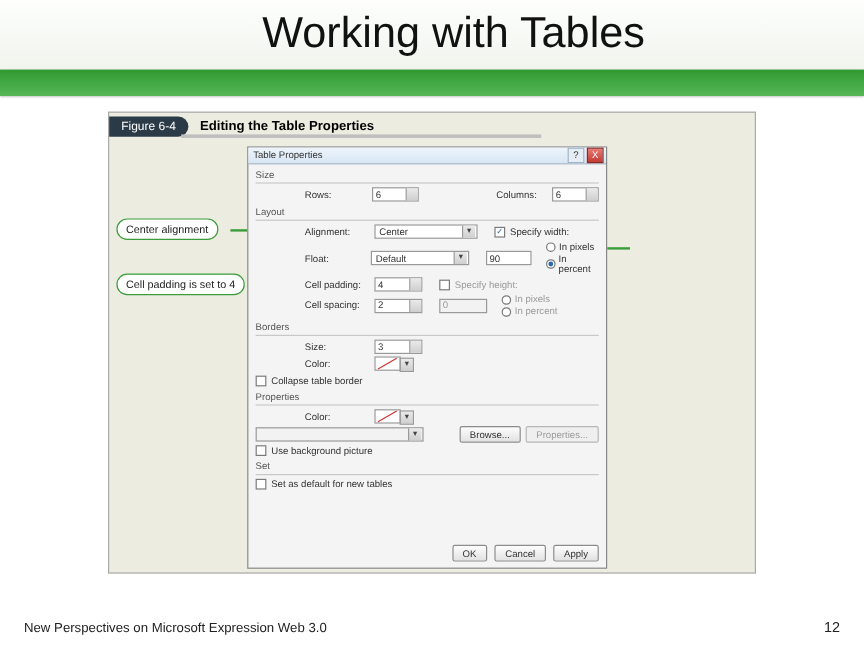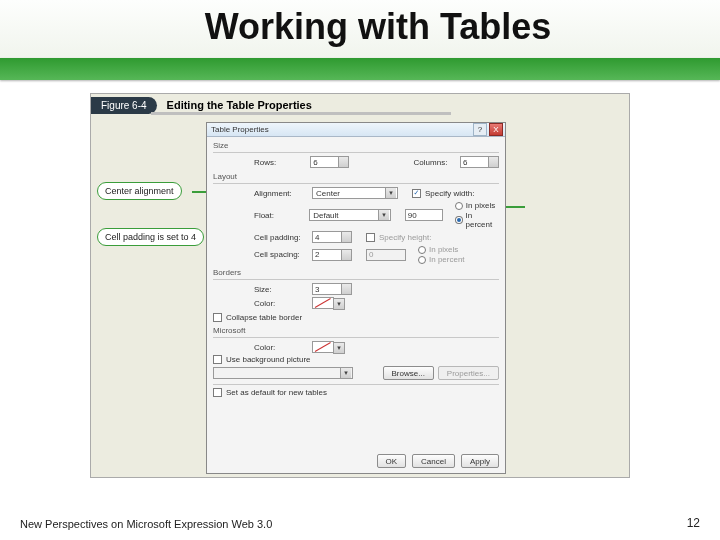--- a/index.html
+++ b/index.html
@@ -1,19 +1,19 @@
 <!DOCTYPE html>
 <html><head>
 <meta charset="utf-8">
 <style>
   * { box-sizing: border-box; margin: 0; padding: 0; }
   body { width: 720px; height: 540px; font-family: "Segoe UI", Tahoma, sans-serif; background: #fff; position: relative; overflow: hidden; }
   .slide-bg-top { position: absolute; top: 0; left: 0; width: 100%; height: 62px; background: linear-gradient(180deg,#fdfefd 0%,#f0f4ec 100%); }
   .green-bar { position: absolute; top: 58px; left: 0; width: 100%; height: 22px; background: linear-gradient(180deg,#2f9a30,#56b757); box-shadow: 0 1px 2px rgba(0,0,0,.3); }
-  .title { position: absolute; top: 6px; left: 0; width: 100%; text-align: center; font-size: 36px; font-weight: 700; color: #111; padding-left: 36px; }
+  .title { position: absolute; top: 6px; left: 0; width: 100%; text-align: center; font-size: 36px; font-weight: 400; color: #111; padding-left: 36px; }
   .figure { position: absolute; top: 93px; left: 90px; width: 540px; height: 385px; background: #ecece0; border: 1px solid #aaa; }
   .fig-header { height: 22px; display: flex; align-items: center; }
   .fig-tab { background: #2b3a47; color: #fff; font-size: 10px; padding: 3px 10px; border-radius: 0 10px 10px 0; }
   .fig-label { font-size: 11px; font-weight: 700; color: #000; margin-left: 10px; }
   .fig-bar { position: absolute; top: 18px; left: 60px; height: 3px; width: 300px; background: #bfbfbf; }
   .dialog { position: absolute; top: 28px; left: 115px; width: 300px; height: 352px; background: #f4f4f4; border: 1px solid #888; font-size: 8px; color: #333; }
   .dlg-title { height: 14px; background: linear-gradient(180deg,#eef5fb,#d7e6f4); border-bottom: 1px solid #a9b7c7; display: flex; align-items: center; padding: 0 4px; position: relative; }
   .dlg-title .help { position: absolute; right: 18px; top: 0; width: 14px; height: 13px; background: #e6edf4; border: 1px solid #9fb4c7; text-align: center; line-height: 11px; font-size: 8px; }
   .dlg-title .close { position: absolute; right: 2px; top: 0; width: 14px; height: 13px; background: linear-gradient(180deg,#e87a74,#c33b33); border: 1px solid #8a2a25; color: #fff; text-align: center; line-height: 11px; font-size: 8px; }
   .group { margin: 4px 6px 2px 6px; position: relative; }
@@ -177,41 +177,42 @@
             <span class="diag"></span>
           </span>
       </div>
       <div class="row" style="margin-top:4px;">
         <span class="cb"></span>
         <span>Collapse table border</span>
       </div>
     </div>
 
     <div class="group">
-      <div class="group-head">Microsoft</div>
+      <div class="group-head">Properties</div>
       <div class="hr"></div>
       <div class="row">
         <span class="lbl">Color:</span>
         <span class="swatch">
             <span class="diag"></span>
           </span>
-      </div>
-      <div class="row">
-        <span class="cb"></span>
-        <span>Use background picture</span>
       </div>
       <div class="row">
         <span class="combo w2 dis"></span>
         <span style="flex:1"></span>
         <span class="btn">Browse...</span>
         <span class="btn disabled">Properties...</span>
       </div>
-    </div>
-
-    <div class="group">
+      <div class="row">
+        <span class="cb"></span>
+        <span>Use background picture</span>
+      </div>
+    </div>
+
+    <div class="group">
+      <div class="group-head">Set</div>
       <div class="hr"></div>
       <div class="row">
         <span class="cb"></span>
         <span>Set as default for new tables</span>
       </div>
     </div>
 
     <div class="dlg-buttons">
       <span class="btn">OK</span>
       <span class="btn">Cancel</span>

